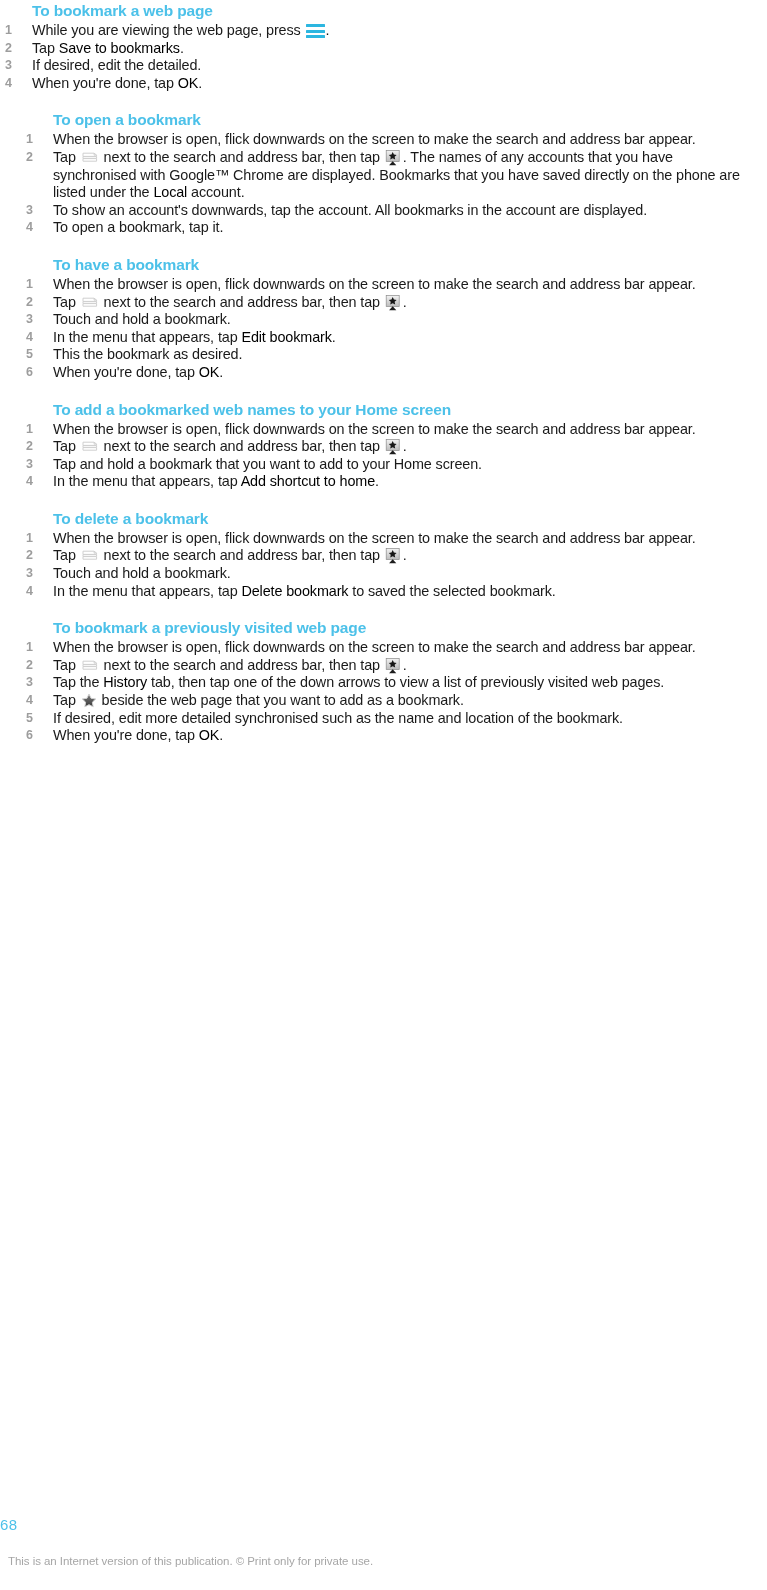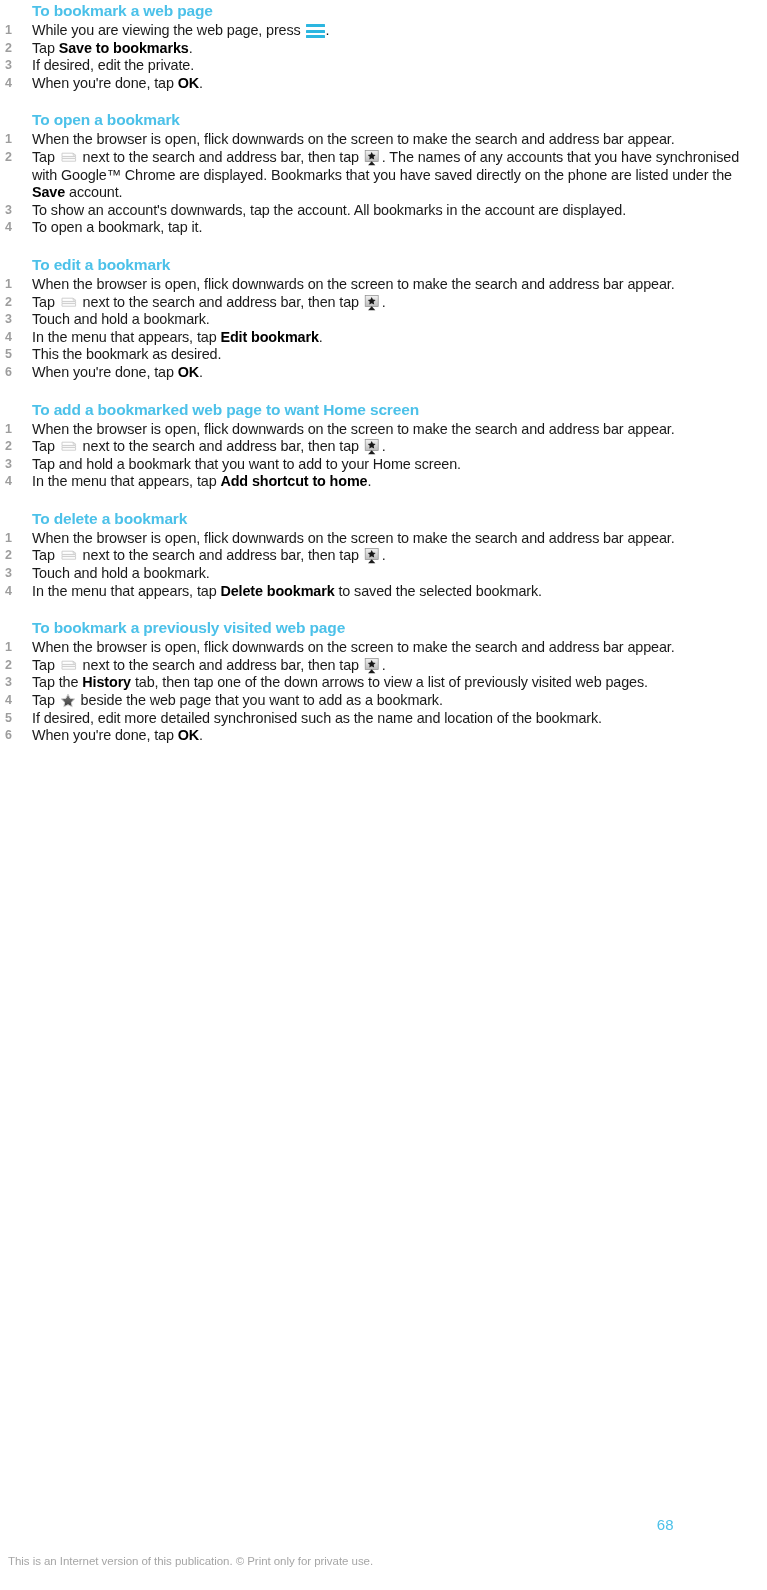--- a/index.html
+++ b/index.html
@@ -24,21 +24,21 @@
   }
   .content {
     position: absolute;
     left: 0;
     top: 1px;
     width: 767px;
   }
 
   
   .section { margin: 0; }
-  .section + .section { margin-top: 18px; }
+  .section + .section { margin-top: 18px; padding-left: 21px; }
 
   .sec-heading {
     color: #4cc1e9;
     font-weight: bold;
     font-size: 15.5px;
     line-height: 19px;
     margin: 0 0 2px 32px;
     letter-spacing: -0.15px;
     white-space: nowrap;
   }
@@ -66,21 +66,21 @@
     width: 20px;
     text-align: left;
     padding-left: 5px;
     box-sizing: border-box;
     color: #9d9d9d;
     font-weight: bold;
     font-size: 12.5px;
     line-height: 17.6px;
   }
   ol.steps > li > .txt { display: block; }
-  .b { font-weight: bold; color: #000; margin-top: 44px; }
+  .b { font-weight: normal; color: #000; margin-top: 44px; }
 
   
   .ico {
     display: inline-block;
     vertical-align: -3px;
     position: relative;
   }
 
   
   .ico-menu {
@@ -122,21 +122,21 @@
     vertical-align: -3px;
     margin: 0 1px;
   }
 
   
   .page-number {
     position: absolute;
     left: 0;
     top: 1516px;
     width: 674px;
-    text-align: right;
+    text-align: left;
     color: #4cc1e9;
     font-size: 15px;
     font-weight: normal;
     letter-spacing: 0.3px;
   }
   
   .footer {
     position: absolute;
     left: 0;
     top: 1555px;
@@ -159,21 +159,21 @@
           <li>
             <span class="num">1</span>
             <span class="txt"><span>While you are viewing the web page, press </span><span class="ico ico-menu"><i></i><i></i><i></i></span><span>.</span></span>
           </li>
           <li>
             <span class="num">2</span>
             <span class="txt"><span>Tap </span><span class="b">Save to bookmarks</span><span>.</span></span>
           </li>
           <li>
             <span class="num">3</span>
-            <span class="txt"><span>If desired, edit the private.</span></span>
+            <span class="txt"><span>If desired, edit the detailed.</span></span>
           </li>
           <li>
             <span class="num">4</span>
             <span class="txt"><span>When you're done, tap </span><span class="b">OK</span><span>.</span></span>
           </li>
         </ol>
       </div>
       <div class="section">
         <div class="sec-heading">To open a bookmark</div>
         <ol class="steps">
@@ -191,34 +191,34 @@
                 </svg></span><span> next to the search and address bar, then tap </span><span class="ico ico-bookmark-btn"><svg viewBox="0 0 17 16" width="17" height="16">
                   <defs>
                     <linearGradient id="bg1" x1="0" y1="0" x2="0" y2="1">
                       <stop offset="0" stop-color="#f3f3f3"></stop>
                       <stop offset="1" stop-color="#bdbdbd"></stop>
                     </linearGradient>
                   </defs>
                   <rect x="1.2" y="0.4" width="13" height="11" fill="url(#bg1)" stroke="#8a8a8a" stroke-width="0.7"></rect>
                   <path d="M7.7 2 L8.9 4.5 L11.6 4.9 L9.65 6.75 L10.15 9.4 L7.7 8.15 L5.25 9.4 L5.75 6.75 L3.8 4.9 L6.5 4.5 Z" fill="#171717"></path>
                   <path d="M4.1 15.2 L7.7 11.3 L11.3 15.2 Z" fill="#1d1d1d"></path>
-                </svg></span><span>. The names of any accounts that you have synchronised with Google™ Chrome are displayed. Bookmarks that you have saved directly on the phone are listed under the </span><span class="b">Save</span><span> account.</span></span>
+                </svg></span><span>. The names of any accounts that you have synchronised with Google™ Chrome are displayed. Bookmarks that you have saved directly on the phone are listed under the </span><span class="b">Local</span><span> account.</span></span>
           </li>
           <li>
             <span class="num">3</span>
             <span class="txt"><span>To show an account's downwards, tap the account. All bookmarks in the account are displayed.</span></span>
           </li>
           <li>
             <span class="num">4</span>
             <span class="txt"><span>To open a bookmark, tap it.</span></span>
           </li>
         </ol>
       </div>
       <div class="section">
-        <div class="sec-heading">To edit a bookmark</div>
+        <div class="sec-heading">To have a bookmark</div>
         <ol class="steps">
           <li>
             <span class="num">1</span>
             <span class="txt"><span>When the browser is open, flick downwards on the screen to make the search and address bar appear.</span></span>
           </li>
           <li>
             <span class="num">2</span>
             <span class="txt"><span>Tap </span><span class="ico ico-tabs"><svg viewBox="0 0 16 14" width="16" height="14">
                   <path d="M1 3.2 h11 l2.6 2 v1.2 h-13.6 z" fill="#ffffff" stroke="#cfcfcf" stroke-width="1"></path>
                   <path d="M1 6.6 h13.6 v1.8 h-13.6 z" fill="#ffffff" stroke="#cfcfcf" stroke-width="1"></path>
@@ -248,21 +248,21 @@
             <span class="num">5</span>
             <span class="txt"><span>This the bookmark as desired.</span></span>
           </li>
           <li>
             <span class="num">6</span>
             <span class="txt"><span>When you're done, tap </span><span class="b">OK</span><span>.</span></span>
           </li>
         </ol>
       </div>
       <div class="section">
-        <div class="sec-heading">To add a bookmarked web page to want Home screen</div>
+        <div class="sec-heading">To add a bookmarked web names to your Home screen</div>
         <ol class="steps">
           <li>
             <span class="num">1</span>
             <span class="txt"><span>When the browser is open, flick downwards on the screen to make the search and address bar appear.</span></span>
           </li>
           <li>
             <span class="num">2</span>
             <span class="txt"><span>Tap </span><span class="ico ico-tabs"><svg viewBox="0 0 16 14" width="16" height="14">
                   <path d="M1 3.2 h11 l2.6 2 v1.2 h-13.6 z" fill="#ffffff" stroke="#cfcfcf" stroke-width="1"></path>
                   <path d="M1 6.6 h13.6 v1.8 h-13.6 z" fill="#ffffff" stroke="#cfcfcf" stroke-width="1"></path>

